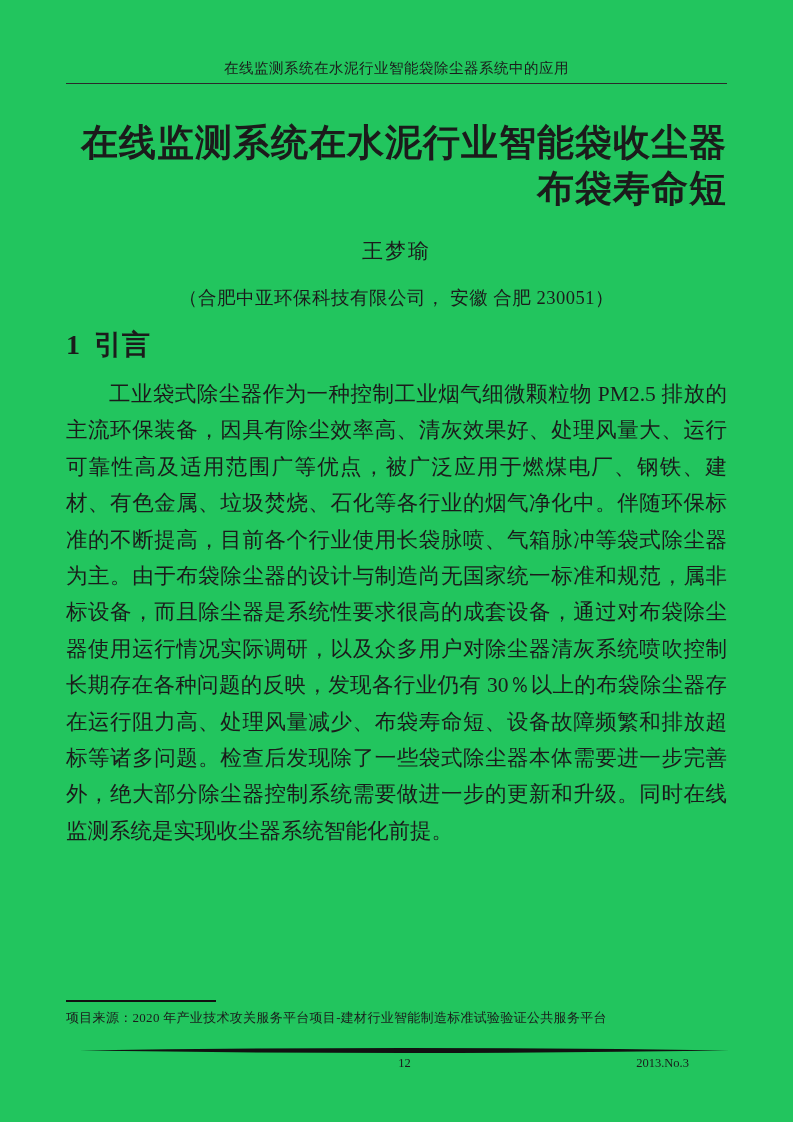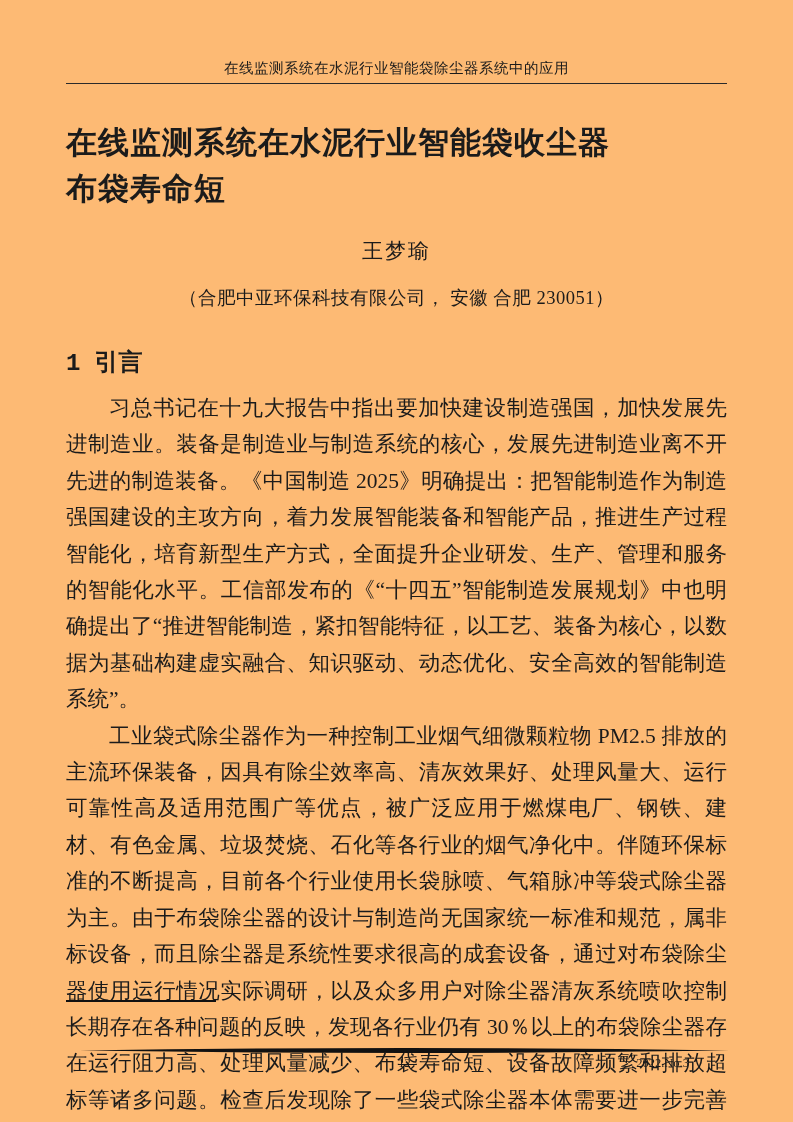--- a/index.html
+++ b/index.html
@@ -4,59 +4,59 @@
 <style>
   html, body {
     margin: 0;
     padding: 0;
     background: #ffffff;
   }
   .page {
     position: relative;
     width: 793px;
     height: 1122px;
-    background: #fdba74;
+    background: #22c55e;
     color: #1b1b1b;
     font-family: "Liberation Serif", "DejaVu Serif", serif;
     overflow: hidden;
   }
   .running-head {
     margin: 0 66px;
     padding-top: 59px;
     padding-bottom: 5px;
     text-align: center;
     font-size: 14.5px;
     letter-spacing: 0.5px;
     border-bottom: 1.8px solid #2a2a2a;
   }
   .title {
     margin: 36px 66px 0 66px;
-    text-align: left;
-    font-size: 31px;
+    text-align: right;
+    font-size: 37px;
     line-height: 46px;
     font-weight: 700;
     letter-spacing: 1px;
   }
   .author {
     margin-top: 25px;
     text-align: center;
     font-size: 21px;
     letter-spacing: 2px;
   }
   .affiliation {
     margin-top: 20px;
     text-align: center;
     font-size: 18.5px;
     letter-spacing: 0.5px;
   }
   .section-heading {
-    margin: 36px 66px 0 66px;
-    font-size: 24px;
+    margin: 16px 66px 0 66px;
+    font-size: 28px;
     font-weight: 700;
-    font-family: Liberation Mono, monospace;
+    font-family: Liberation Serif, serif;
   }
   .section-heading .sec-no {
     margin-right: 14px;
   }
   .body-text {
     margin: 12px 66px 0 66px;
     font-size: 21.5px;
     line-height: 36.4px;
     text-align: justify;
   }
@@ -121,31 +121,31 @@
 
   <div class="author">王梦瑜</div>
 
   <div class="affiliation">（合肥中亚环保科技有限公司，  安徽  合肥  230051）</div>
 
   <h2 class="section-heading">
     <span class="sec-no">1</span><span>引言</span>
   </h2>
 
   <div class="body-text">
-    <p>习总书记在十九大报告中指出要加快建设制造强国，加快发展先进制造业。装备是制造业与制造系统的核心，发展先进制造业离不开先进的制造装备。《中国制造 2025》明确提出：把智能制造作为制造强国建设的主攻方向，着力发展智能装备和智能产品，推进生产过程智能化，培育新型生产方式，全面提升企业研发、生产、管理和服务的智能化水平。工信部发布的《“十四五”智能制造发展规划》中也明确提出了“推进智能制造，紧扣智能特征，以工艺、装备为核心，以数据为基础构建虚实融合、知识驱动、动态优化、安全高效的智能制造系统”。</p>
     <p>工业袋式除尘器作为一种控制工业烟气细微颗粒物 PM2.5 排放的主流环保装备，因具有除尘效率高、清灰效果好、处理风量大、运行可靠性高及适用范围广等优点，被广泛应用于燃煤电厂、钢铁、建材、有色金属、垃圾焚烧、石化等各行业的烟气净化中。伴随环保标准的不断提高，目前各个行业使用长袋脉喷、气箱脉冲等袋式除尘器为主。由于布袋除尘器的设计与制造尚无国家统一标准和规范，属非标设备，而且除尘器是系统性要求很高的成套设备，通过对布袋除尘器使用运行情况实际调研，以及众多用户对除尘器清灰系统喷吹控制长期存在各种问题的反映，发现各行业仍有 30％以上的布袋除尘器存在运行阻力高、处理风量减少、布袋寿命短、设备故障频繁和排放超标等诸多问题。检查后发现除了一些袋式除尘器本体需要进一步完善外，绝大部分除尘器控制系统需要做进一步的更新和升级。同时在线监测系统是实现收尘器系统智能化前提。</p>
   </div>
 
   <div class="footnote-block">
     <div class="footnote-rule"></div>
+    <div class="footnote-text">项目来源：2020 年产业技术攻关服务平台项目-建材行业智能制造标准试验验证公共服务平台</div>
   </div>
 
   <div class="footer">
     <svg class="footer-rule-svg" viewBox="0 0 662 8" preserveAspectRatio="none">
       <path d="M 0 3.6 Q 331 -1.6 662 3.6 Q 331 8.2 0 3.6 Z" fill="#111111"></path>
     </svg>
     <div class="footer-row">
       <div class="page-number">12</div>
-      <div class="issue-label">2022.No.3</div>
+      <div class="issue-label">2013.No.3</div>
     </div>
   </div>
 
 </div>
 
 </body></html>

